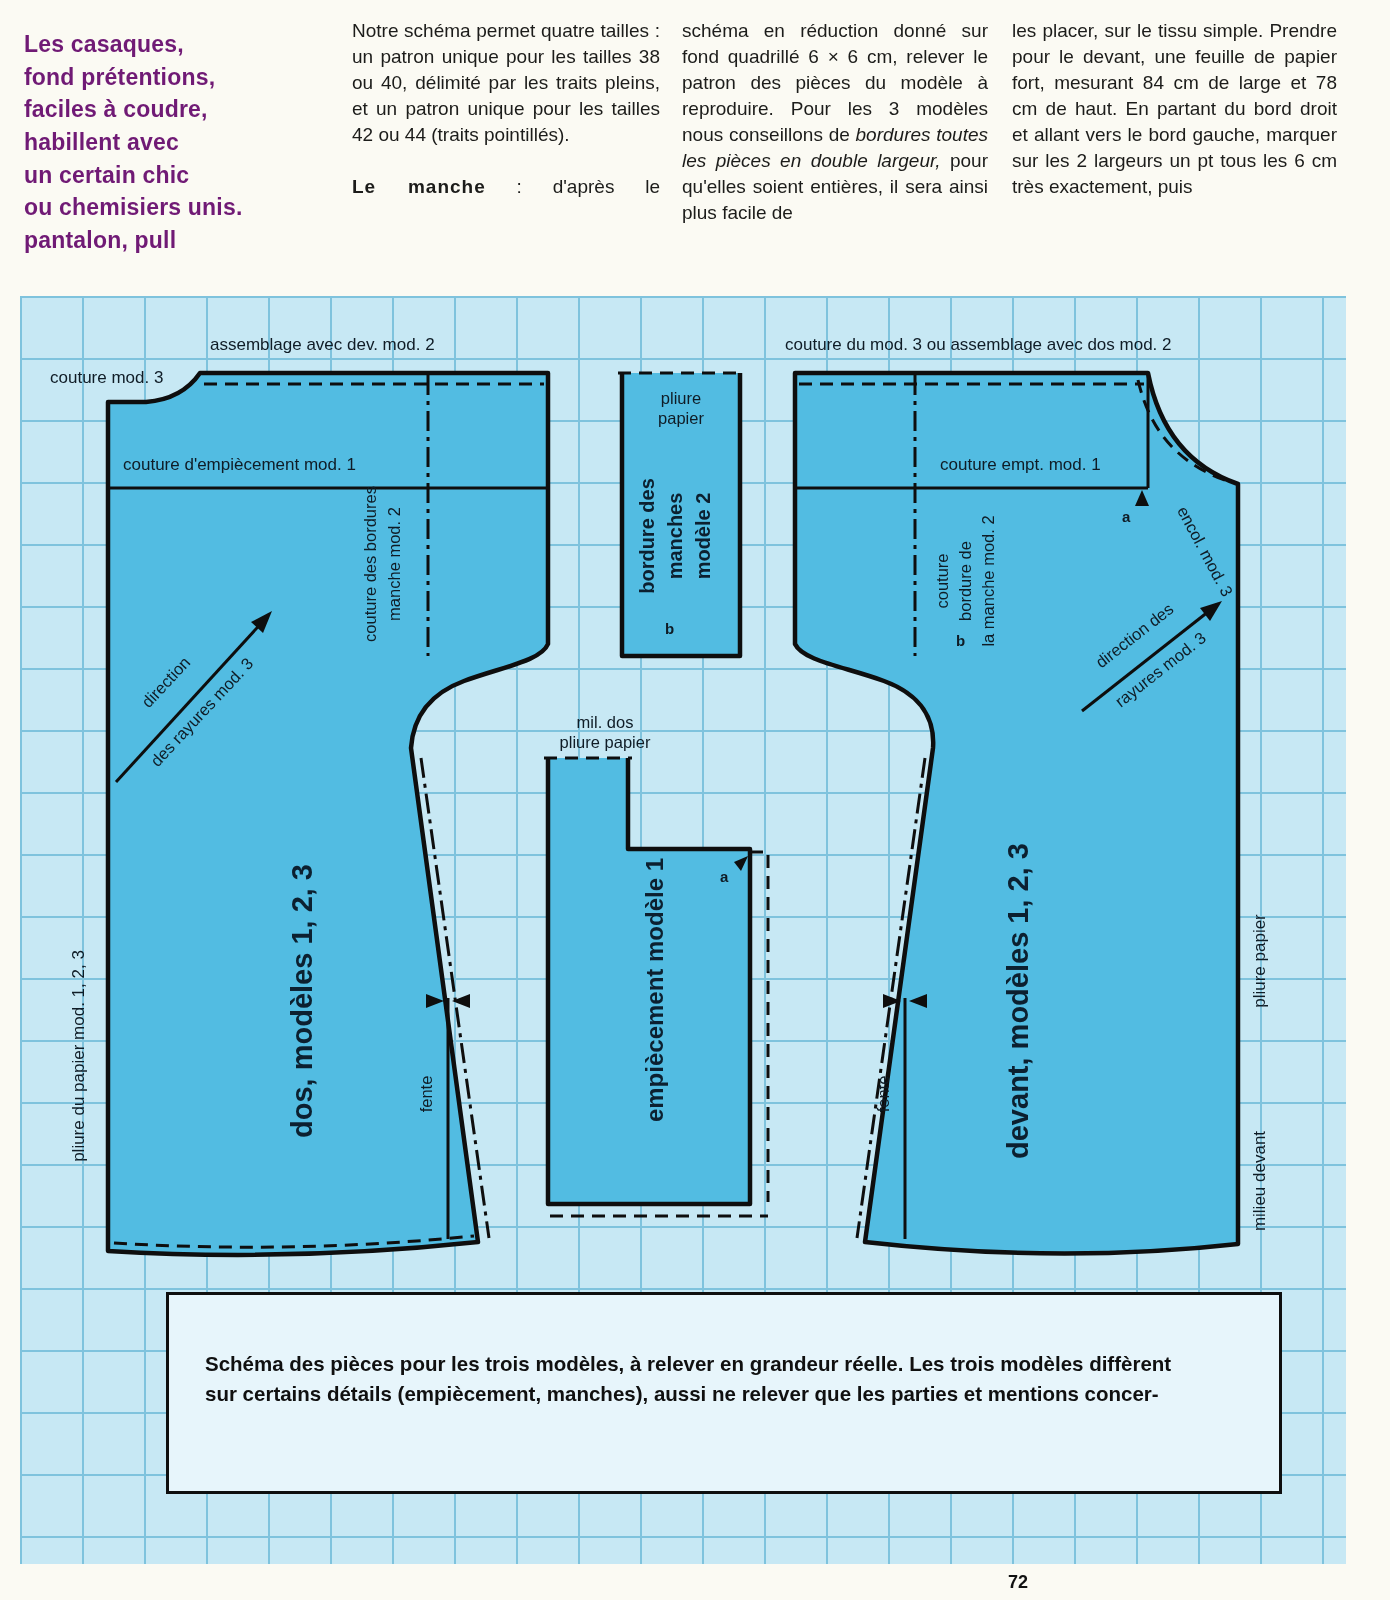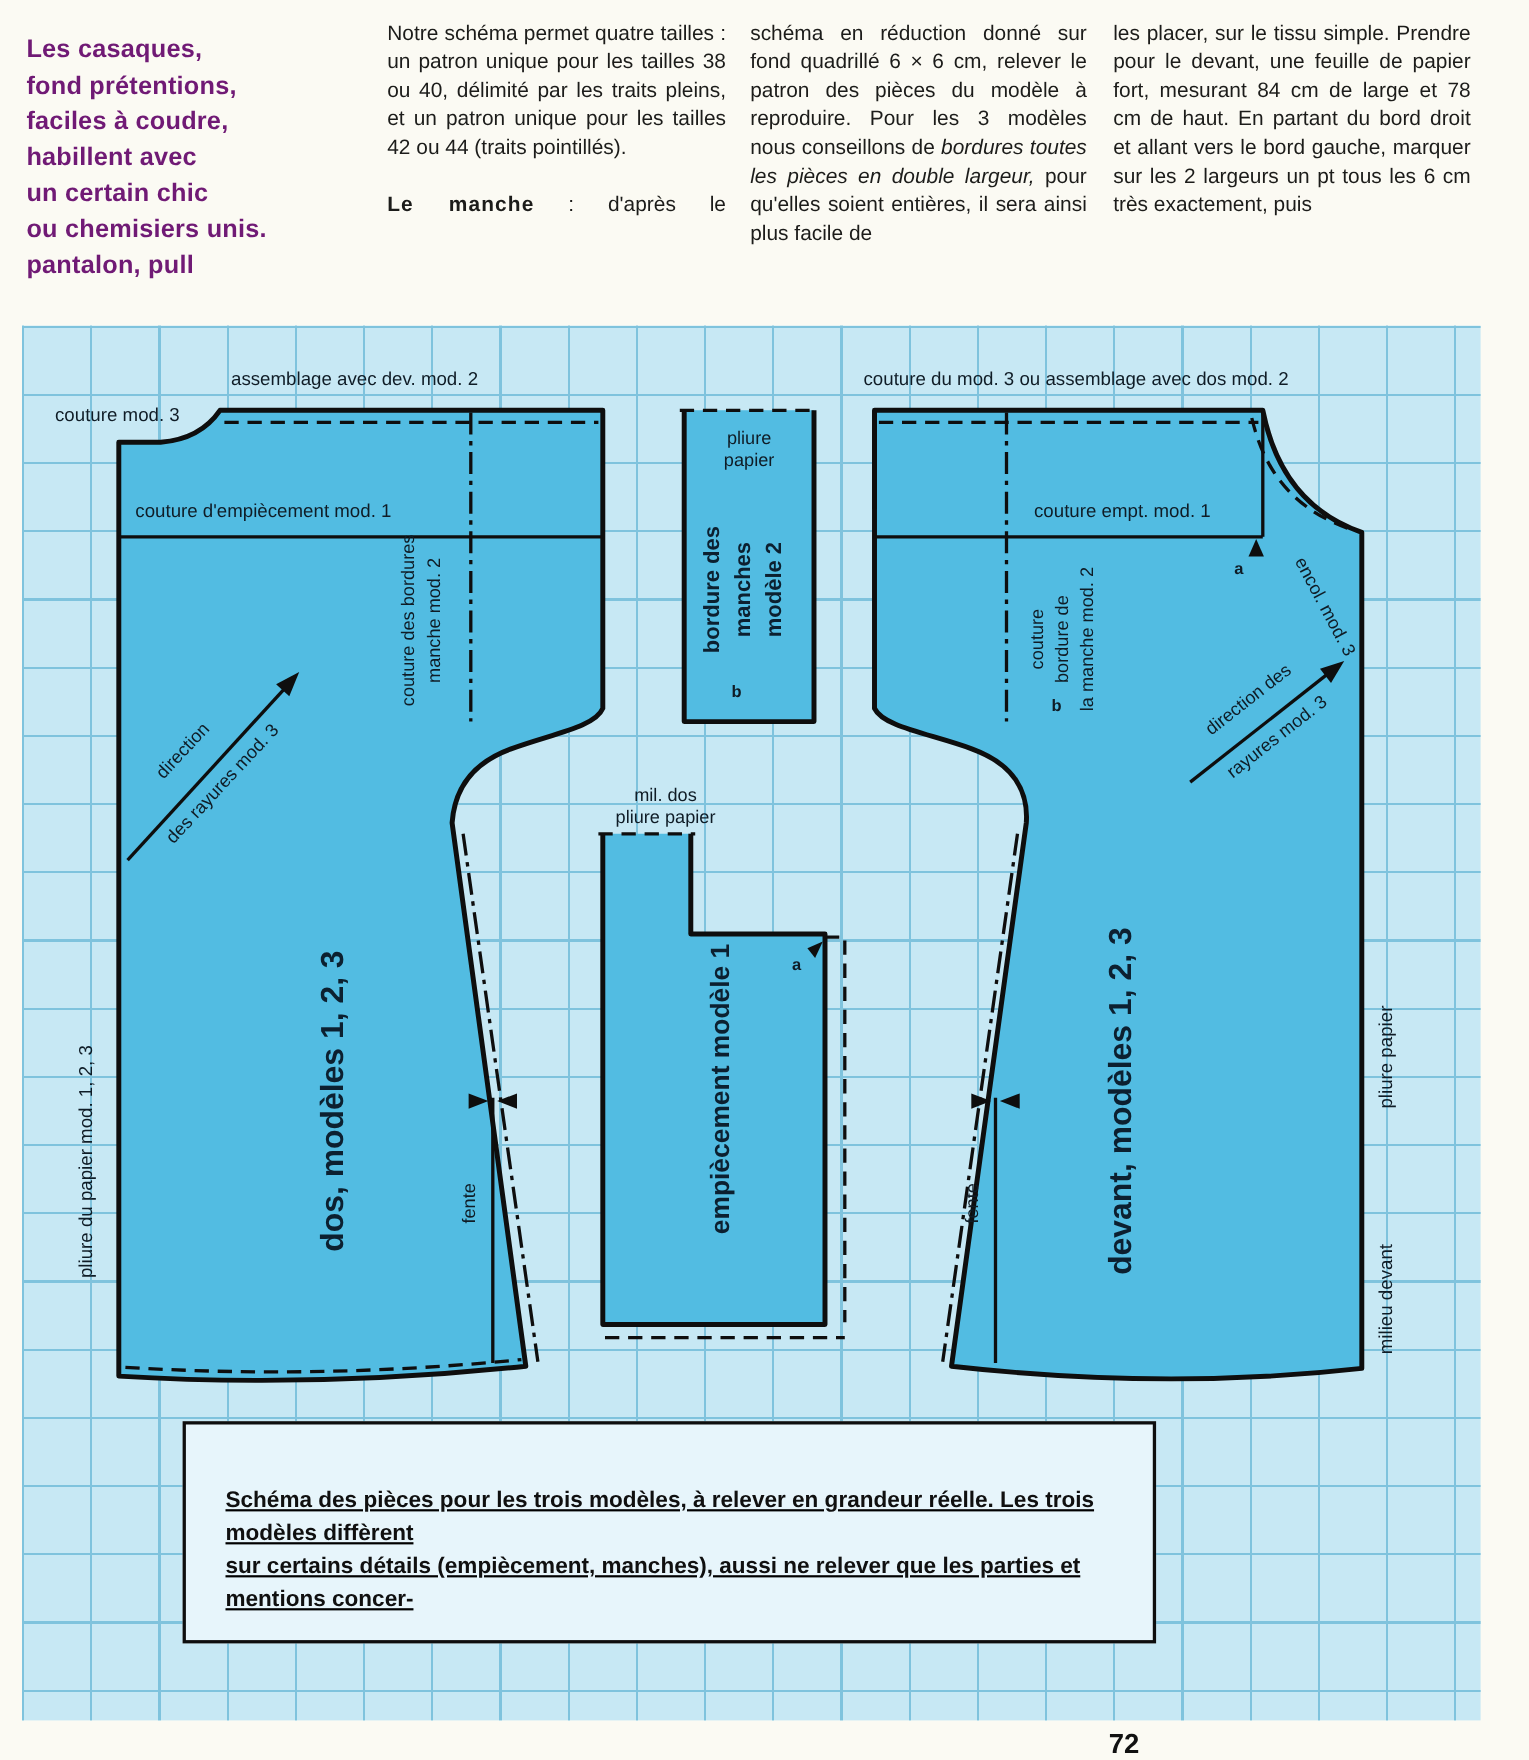--- a/index.html
+++ b/index.html
@@ -47,30 +47,30 @@
 
   .piece   { fill:#52bce2; stroke:#0e0e0e; stroke-width:4.5; stroke-linejoin:round; }
   .pfill   { fill:#52bce2; stroke:none; }
   .edge    { stroke:#0e0e0e; stroke-width:4.5; fill:none; stroke-linejoin:round; }
   .iline   { stroke:#0e0e0e; stroke-width:3; fill:none; }
   .dash    { stroke:#0e0e0e; stroke-width:3; fill:none; stroke-dasharray:13 8; }
   .dashdot { stroke:#0e0e0e; stroke-width:3; fill:none; stroke-dasharray:20 6 4 6; }
   .arr     { fill:#0e0e0e; stroke:none; }
 
   .caption-box {
-    position:absolute; left:146px; top:996px; width:885px; height:202px;
-    background:#e7f5fb; border:3px solid #0e0e0e; box-sizing:border-box;text-decoration:underline;
+    position:absolute; left:146px; top:996px; width:1116px; height:202px;
+    background:#e7f5fb; border:3px solid #0e0e0e; box-sizing:border-box;
   }
   .caption-text {
     margin:54px 42px 0 36px;
     font-weight:bold; font-size:20.5px; line-height:1.47; color:#101010;
   }
   .pagenum {
     position:absolute; left:1008px; top:1572px;
-    font-size:25px; font-weight:bold; color:#111;
+    font-size:18px; font-weight:bold; color:#111;
   }
 </style>
 </head>
 <body>
 
 <div class="intro">
   <div>Les casaques,</div>
   <div>fond prétentions,</div>
   <div>faciles à coudre,</div>
   <div>habillent avec</div>

